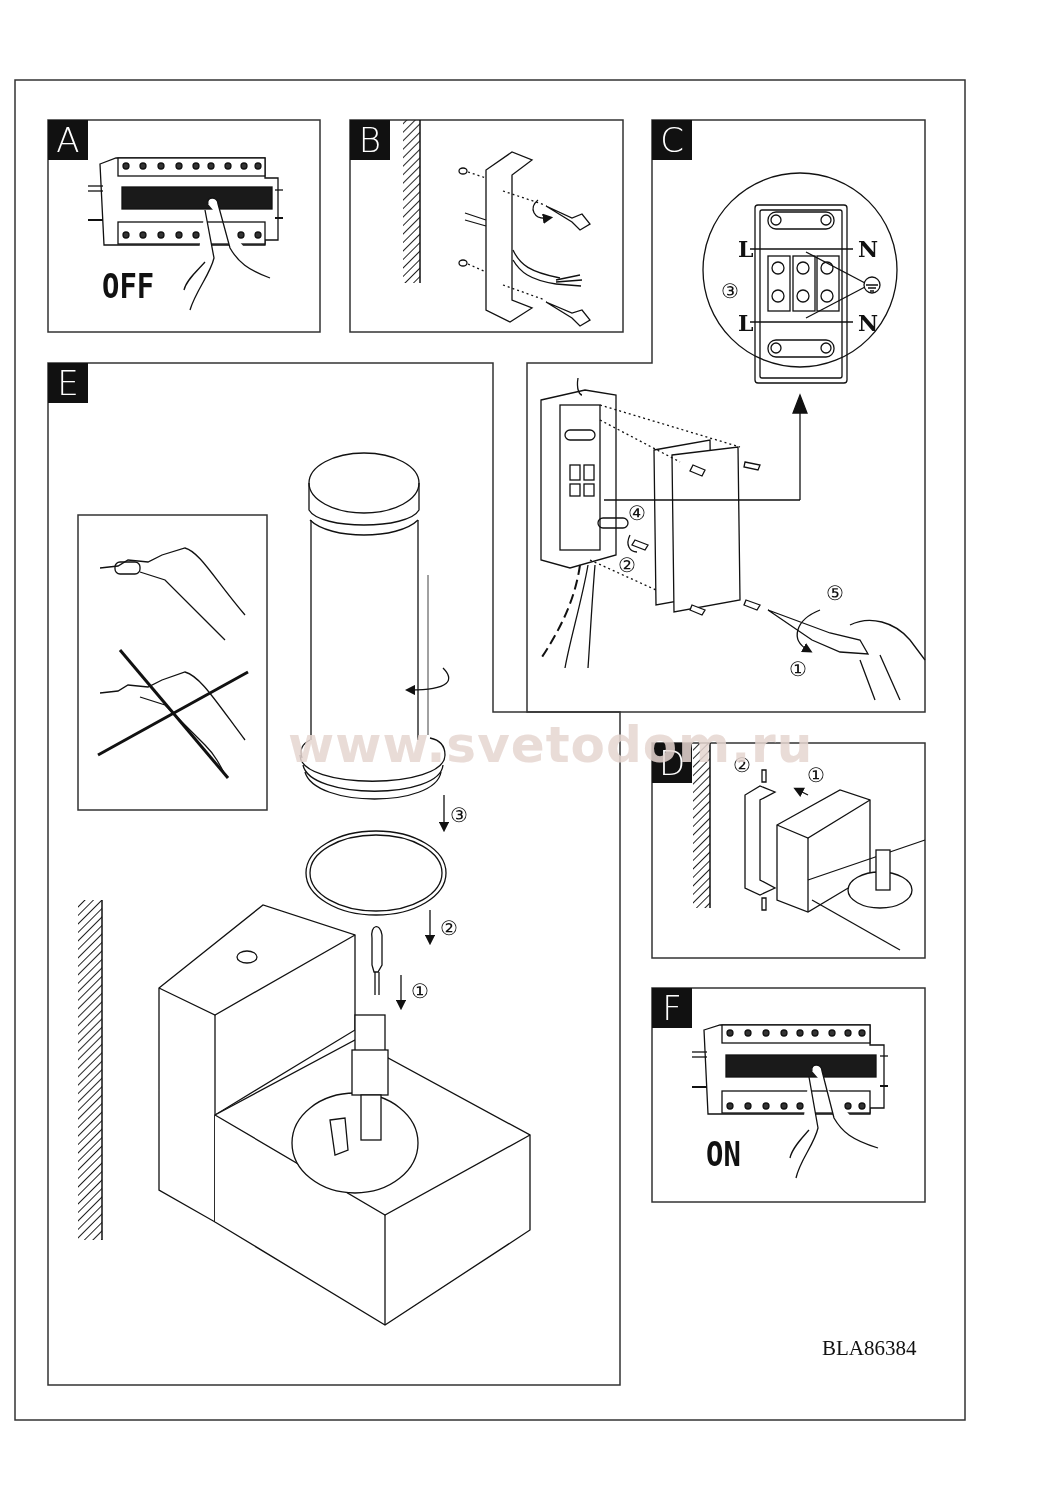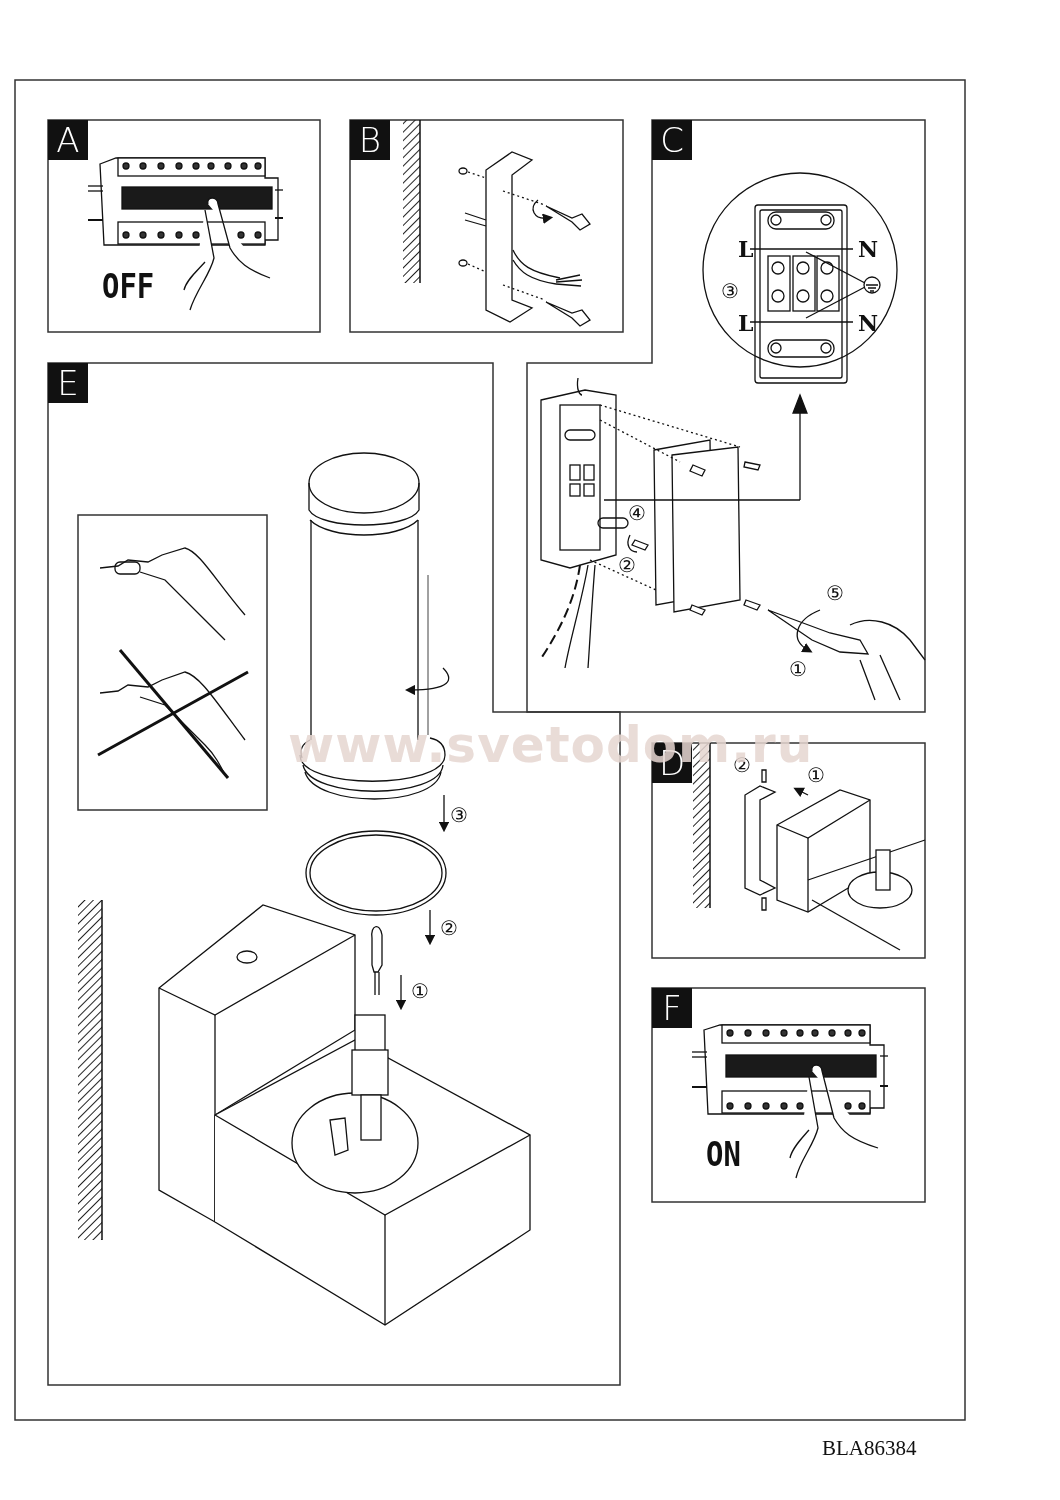--- a/index.html
+++ b/index.html
@@ -1,20 +1,20 @@
 <!DOCTYPE html>
 <html><head>
 <meta charset="utf-8">
 <style>
   html,body{margin:0;padding:0;background:#fff;}
   body{width:1060px;height:1500px;position:relative;overflow:hidden;font-family:"Liberation Sans",sans-serif;}
   #page{position:absolute;left:0;top:0;width:1060px;height:1500px;}
   .label{position:absolute;width:40px;height:40px;background:#111;color:#fff;font-family:"DejaVu Sans",sans-serif;font-weight:200;font-size:34px;line-height:40px;text-align:center;}
   .bigtxt{font-family:"DejaVu Sans Mono",monospace;font-weight:bold;}
-  .code{position:absolute;left:822px;top:1436px;font-family:"Liberation Serif",serif;font-size:21px;color:#111;}
+  .code{position:absolute;left:822px;top:1336px;font-family:"Liberation Serif",serif;font-size:21px;color:#111;}
   .watermark{position:absolute;left:288px;top:716px;font-family:"DejaVu Sans",sans-serif;font-weight:bold;font-size:50px;color:#e6d6d1;opacity:0.85;letter-spacing:1px;pointer-events:none;}
   svg text{font-family:"DejaVu Serif",serif;}
 </style>
 </head>
 <body>
 
 <div id="page">
 
 <svg width="1060" height="1500" viewBox="0 0 1060 1500" xmlns="http://www.w3.org/2000/svg" style="position:absolute;left:0;top:0;">
   <defs>

